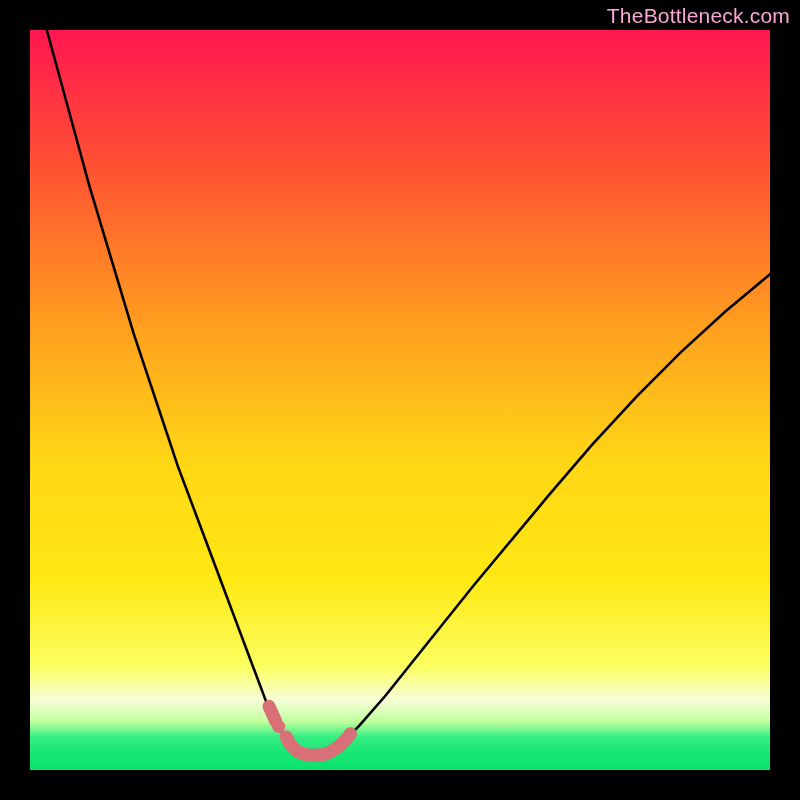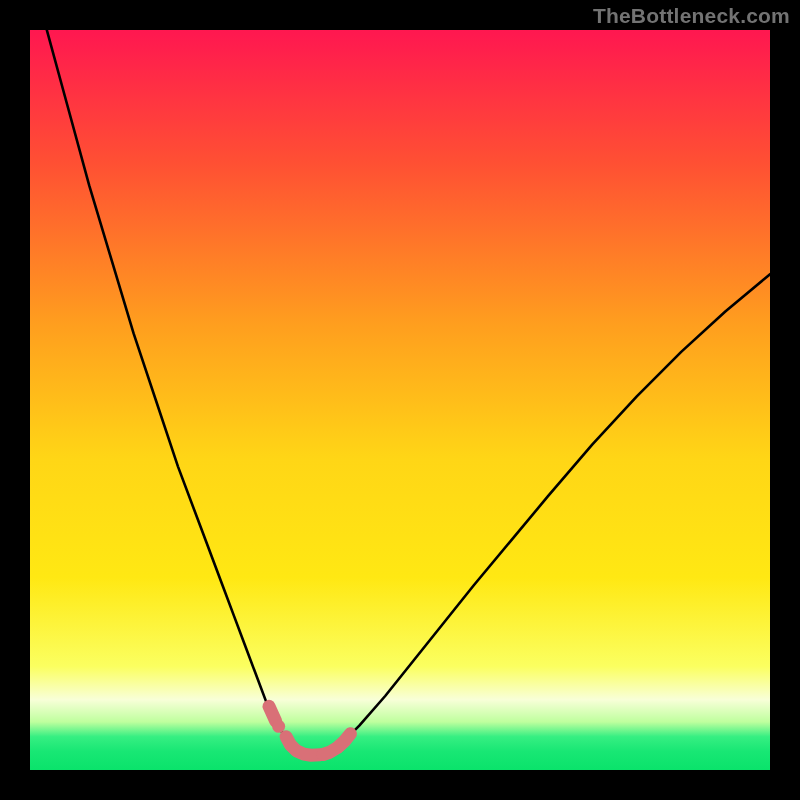--- a/index.html
+++ b/index.html
@@ -22,23 +22,23 @@
     left: 30px;
     top: 30px;
     width: 740px;
     height: 740px;
     overflow: hidden;
   }
   .watermark {
     position: absolute;
     top: 4px;
     right: 10px;
-    color: #737373;
+    color: #f9a8d4;
     font-size: 21px;
-    font-weight: 700;
+    font-weight: 400;
     letter-spacing: 0.2px;
     margin-left: 29px;
   }
   svg {
     display: block;
     width: 740px;
     height: 740px;
   }
 </style>
 </head>

